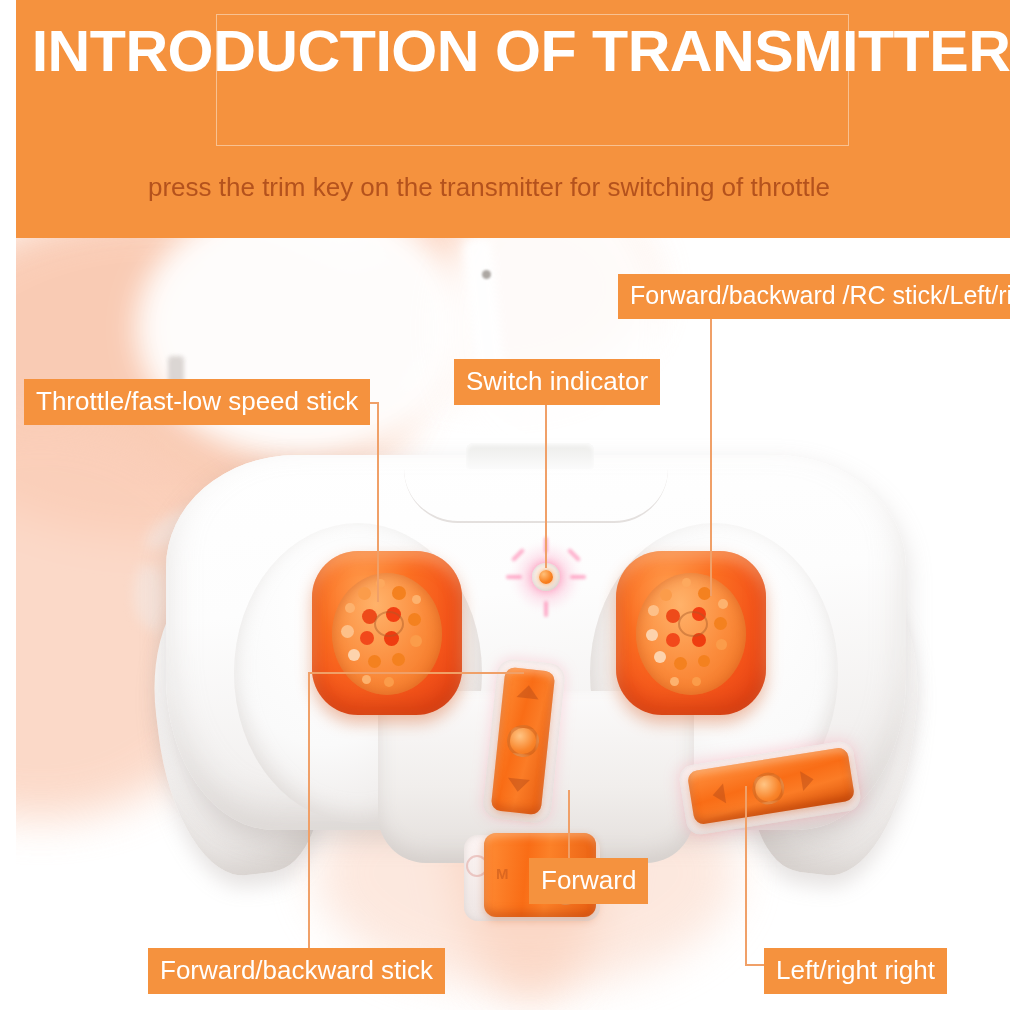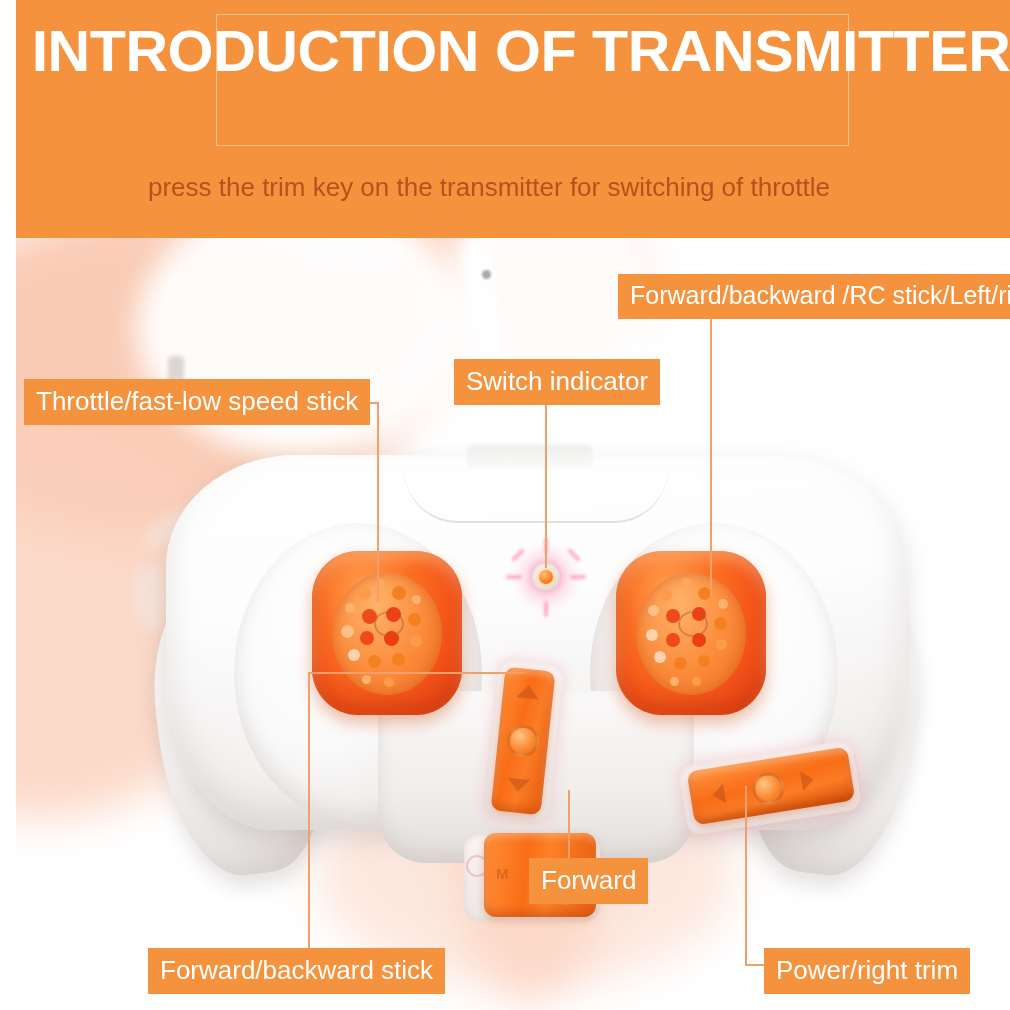--- a/index.html
+++ b/index.html
@@ -286,15 +286,15 @@
   <div class="lbl" style="left:8px;top:379px;">Throttle/fast-low speed stick</div>
 
   <div class="lbl" style="left:438px;top:359px;">Switch indicator</div>
 
   <div class="lbl sm" style="left:602px;top:274px;">Forward/backward /RC stick/Left/right</div>
 
   <div class="lbl" style="left:513px;top:858px;">Forward</div>
 
   <div class="lbl" style="left:132px;top:948px;">Forward/backward stick</div>
 
-  <div class="lbl" style="left:748px;top:948px;">Power/right trim</div>
+  <div class="lbl" style="left:748px;top:948px;">Left/right right</div>
 
 </div>
 
 </body></html>

